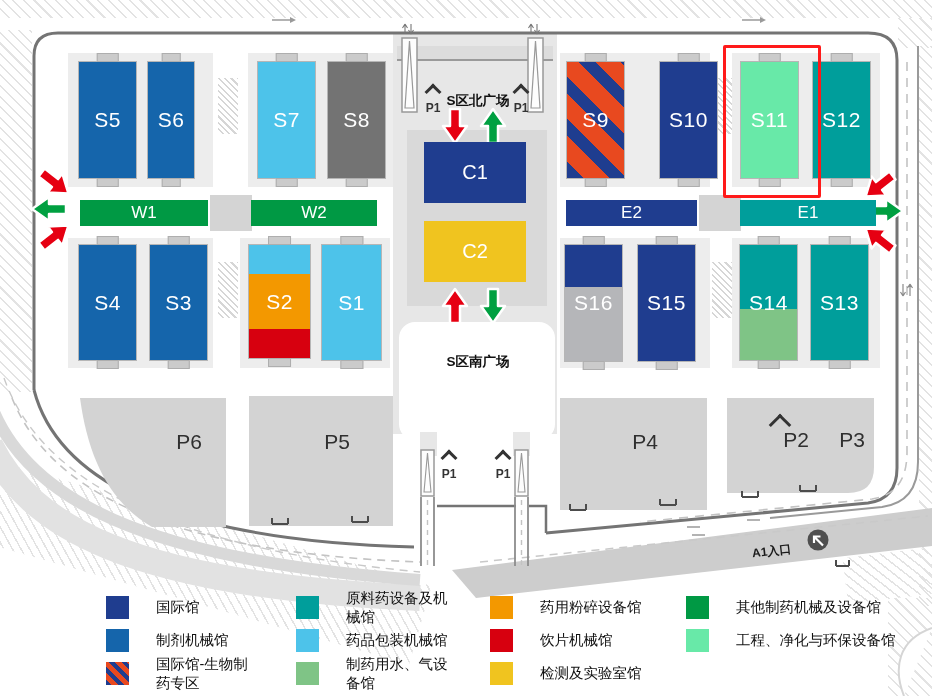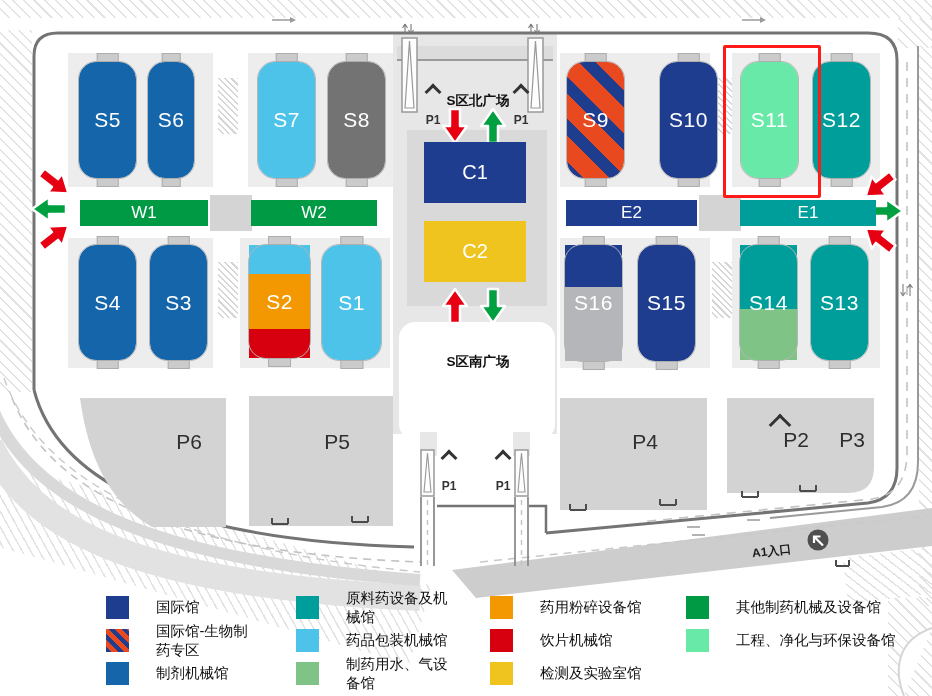--- a/index.html
+++ b/index.html
@@ -7,35 +7,35 @@
          font-family:"Liberation Sans","DejaVu Sans",sans-serif;}
   .abs{position:absolute;}
   .hatch{position:absolute;background:repeating-linear-gradient(45deg,rgba(255,255,255,0) 0 6px,#e3e3e3 6px 7.5px);}
   .diag{position:absolute;background:repeating-linear-gradient(45deg,rgba(255,255,255,0) 0 3px,#d6d6d6 3px 4.5px);}
   .corridor{position:absolute;background:#e7e7e7;}
   .crosswalk{position:absolute;background:#dcdcdc;border-bottom:2px solid #9a9a9a;}
   .plaza-white{position:absolute;background:#fff;border-radius:16px;}
   .pad{position:absolute;background:#ededed;}
   .connector{position:absolute;background:#d4d4d4;}
   .cpad{position:absolute;background:#d9d9d9;}
-  .hall{position:absolute;display:flex;flex-direction:column;outline:1.5px solid #b6b6b6;border-radius:17px;}
+  .hall{position:absolute;display:flex;flex-direction:column;outline:1.5px solid #b6b6b6;}
   .hall::before,.hall::after{content:"";position:absolute;left:50%;transform:translateX(-50%);
      width:36%;height:7px;background:#cbcbcb;border:1px solid #aeaeae;}
   .hall::before{top:-9px}.hall::after{bottom:-9px}
   .seg{width:100%;}
   .hlabel{position:absolute;inset:0;display:flex;align-items:center;justify-content:center;
      color:#fff;font-size:21px;font-weight:500;letter-spacing:.5px;}
   .bar{position:absolute;display:flex;align-items:center;justify-content:center;
      color:#fff;font-size:17px;font-weight:500;}
   .chall{position:absolute;display:flex;align-items:center;justify-content:center;
      color:#fff;font-size:20px;font-weight:500;}
   .hibox{position:absolute;border:3.5px solid var(--c-highlight);border-radius:2px;}
   .plaza-txt{position:absolute;font-size:13.5px;font-weight:700;color:#111;text-align:center;}
   .plabel{position:absolute;width:60px;text-align:right;font-size:21px;color:#2f2f2f;}
-  .p1tag{position:absolute;width:26px;display:flex;flex-direction:column;align-items:center;gap:15px;
+  .p1tag{position:absolute;width:26px;display:flex;flex-direction:column;align-items:center;gap:3px;
      font-size:12px;font-weight:700;color:#333;}
   .caret{display:inline-block;width:9px;height:9px;border-left:3px solid #333;border-top:3px solid #333;
      transform:rotate(45deg);}
   .caret.big{width:13px;height:13px;border-left-width:3.5px;border-top-width:3.5px;}
   .pcaret{position:absolute;}
   .a1label{position:absolute;font-size:12px;font-weight:700;color:#1a1a1a;transform:rotate(-6.5deg);}
   .striped{background:repeating-linear-gradient(45deg,var(--c-navy) 0 12px,var(--c-stripe_red) 12px 30px);}
   .legend{position:absolute;left:68px;top:591px;width:864px;display:grid;
      grid-template-rows:repeat(3,33px);grid-template-columns:190px 194px 196px 1fr;
      grid-auto-flow:column;align-items:center;background:transparent;}
@@ -269,28 +269,28 @@
   <div class="plabel" style="left:805px;top:428px">P3</div>
 
   <div class="a1label" style="left:752px;top:543px">A1入口</div>
 
   <div class="legend">
     <div class="li">
         <span class="sw" style="background: rgb(31, 61, 143);"></span>
         <span class="lt">国际馆</span>
       </div>
     <div class="li">
+        <span class="sw" style="background: rgb(21, 101, 171);"></span>
+        <span class="lt">制剂机械馆</span>
+      </div>
+    <div class="li">
         <span class="sw striped"></span>
         <span class="lt">国际馆-生物制药专区</span>
       </div>
     <div class="li">
-        <span class="sw" style="background: rgb(21, 101, 171);"></span>
-        <span class="lt">制剂机械馆</span>
-      </div>
-    <div class="li">
         <span class="sw" style="background: rgb(0, 158, 155);"></span>
         <span class="lt">原料药设备及机械馆</span>
       </div>
     <div class="li">
         <span class="sw" style="background: rgb(77, 195, 234);"></span>
         <span class="lt">药品包装机械馆</span>
       </div>
     <div class="li">
         <span class="sw" style="background: rgb(127, 196, 134);"></span>
         <span class="lt">制药用水、气设备馆</span>

